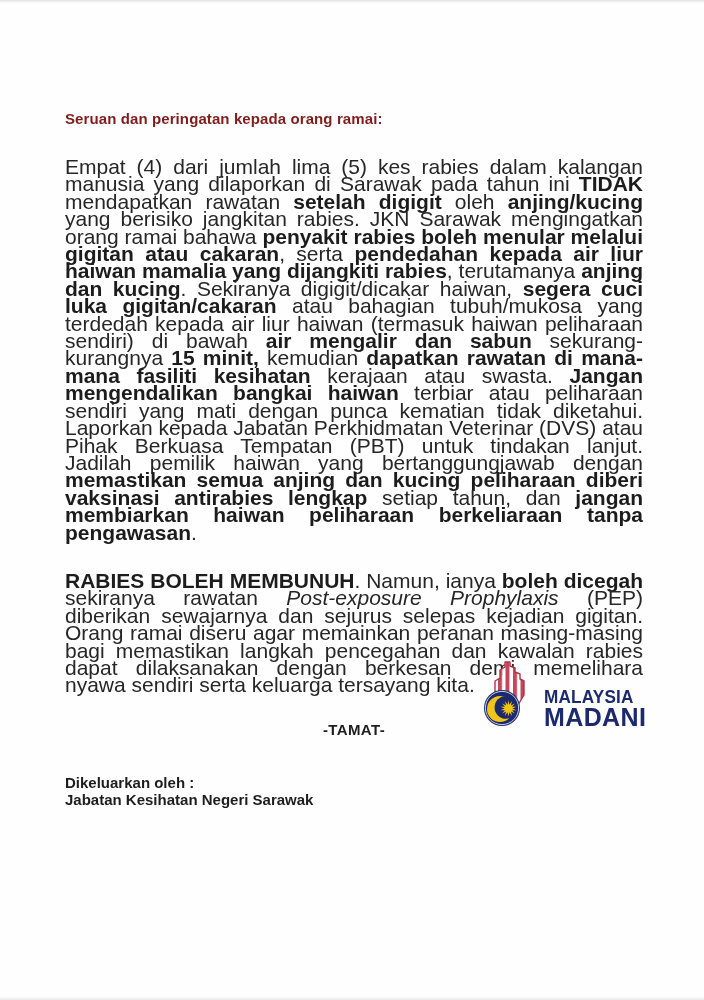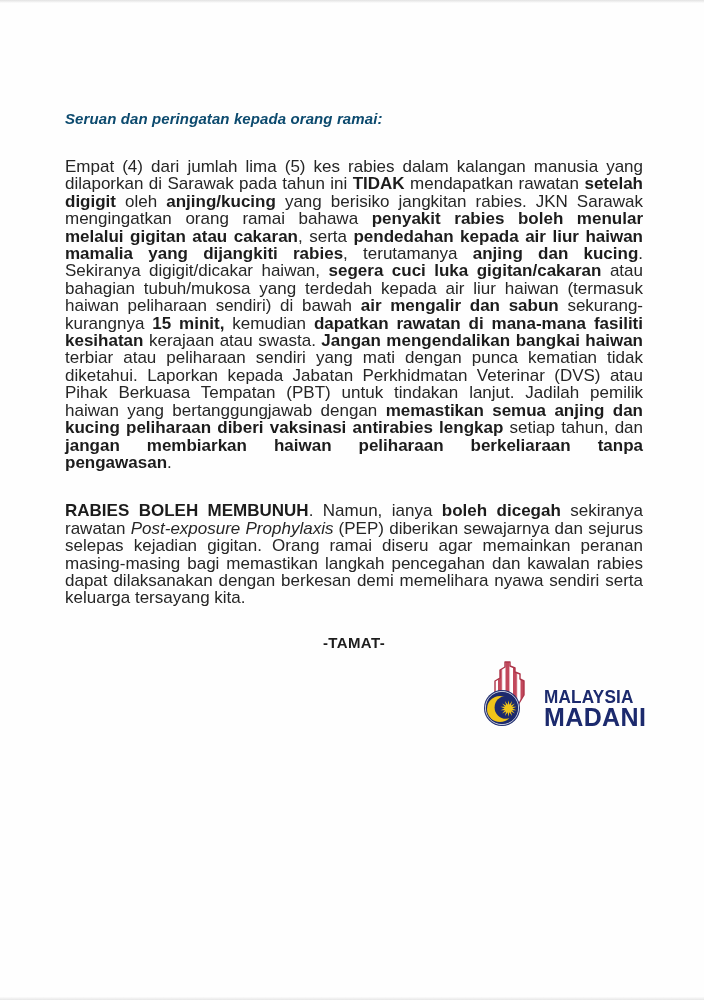--- a/index.html
+++ b/index.html
@@ -30,27 +30,26 @@
     position: absolute;
     left: 65px;
     top: 110px;
     width: 578px;
   }
   .heading {
     margin: 0;
     font-size: 15px;
     font-weight: 700;
     letter-spacing: 0.1px;
-    color: #0c4a6e;
-    font-style: italic;
+    color: #7f1d1d;
   }
   p.body-par {
     margin: 31px 0 0 0;
     text-align: justify;
-    font-size: 17px;
+    font-size: 21px;
     line-height: 17.4px;
     color: #262626;
   }
   p.body-par + p.body-par { }
   p.body-par span.b { font-weight: 700; color: #1c1c1c; }
   p.body-par span.i { font-style: italic; }
   .tamat {
     margin: 27px 0 0 0;
     text-align: center;
     font-weight: 700;
@@ -94,20 +93,24 @@
 
   <div class="doc">
     <h1 class="heading">Seruan dan peringatan kepada orang ramai:</h1>
 
     <p class="body-par"><span>Empat (4) dari jumlah lima (5) kes rabies dalam kalangan manusia yang dilaporkan di Sarawak pada tahun ini </span><span class="b">TIDAK</span><span> mendapatkan rawatan </span><span class="b">setelah digigit</span><span> oleh </span><span class="b">anjing/kucing</span><span> yang berisiko jangkitan rabies. JKN Sarawak mengingatkan orang ramai bahawa </span><span class="b">penyakit rabies boleh menular melalui gigitan atau cakaran</span><span>, serta </span><span class="b">pendedahan kepada air liur haiwan mamalia yang dijangkiti rabies</span><span>, terutamanya </span><span class="b">anjing dan kucing</span><span>. Sekiranya digigit/dicakar haiwan, </span><span class="b">segera cuci luka gigitan/cakaran</span><span> atau bahagian tubuh/mukosa yang terdedah kepada air liur haiwan (termasuk haiwan peliharaan sendiri) di bawah </span><span class="b">air mengalir dan sabun</span><span> sekurang-kurangnya </span><span class="b">15 minit,</span><span> kemudian </span><span class="b">dapatkan rawatan di mana-mana fasiliti kesihatan</span><span> kerajaan atau swasta. </span><span class="b">Jangan mengendalikan bangkai haiwan</span><span> terbiar atau peliharaan sendiri yang mati dengan punca kematian tidak diketahui. Laporkan kepada Jabatan Perkhidmatan Veterinar (DVS) atau Pihak Berkuasa Tempatan (PBT) untuk tindakan lanjut. Jadilah pemilik haiwan yang bertanggungjawab dengan </span><span class="b">memastikan semua anjing dan kucing peliharaan diberi vaksinasi antirabies lengkap</span><span> setiap tahun, dan </span><span class="b">jangan membiarkan haiwan peliharaan berkeliaraan tanpa pengawasan</span><span>.</span></p>
 
     <p class="body-par"><span class="b">RABIES BOLEH MEMBUNUH</span><span>. Namun, ianya </span><span class="b">boleh dicegah</span><span> sekiranya rawatan </span><span class="i">Post-exposure Prophylaxis</span><span> (PEP) diberikan sewajarnya dan sejurus selepas kejadian gigitan. Orang ramai diseru agar memainkan peranan masing-masing bagi memastikan langkah pencegahan dan kawalan rabies dapat dilaksanakan dengan berkesan demi memelihara nyawa sendiri serta keluarga tersayang kita.</span></p>
 
     <p class="tamat">-TAMAT-</p>
 
+    <div class="issued">
+      <div>Dikeluarkan oleh :</div>
+      <div>Jabatan Kesihatan Negeri Sarawak</div>
+    </div>
   </div>
 
   <div class="logo">
     <svg class="logo-mark" viewBox="0 0 56 70" xmlns="http://www.w3.org/2000/svg" aria-hidden="true">
       <defs>
         <pattern id="flag-stripes" width="7.5" height="70" patternUnits="userSpaceOnUse">
           <rect x="0" y="0" width="4.2" height="70" fill="var(--red, #c2485c)"></rect>
           <rect x="4.2" y="0" width="3.3" height="70" fill="#ffffff"></rect>
         </pattern>
       </defs>

